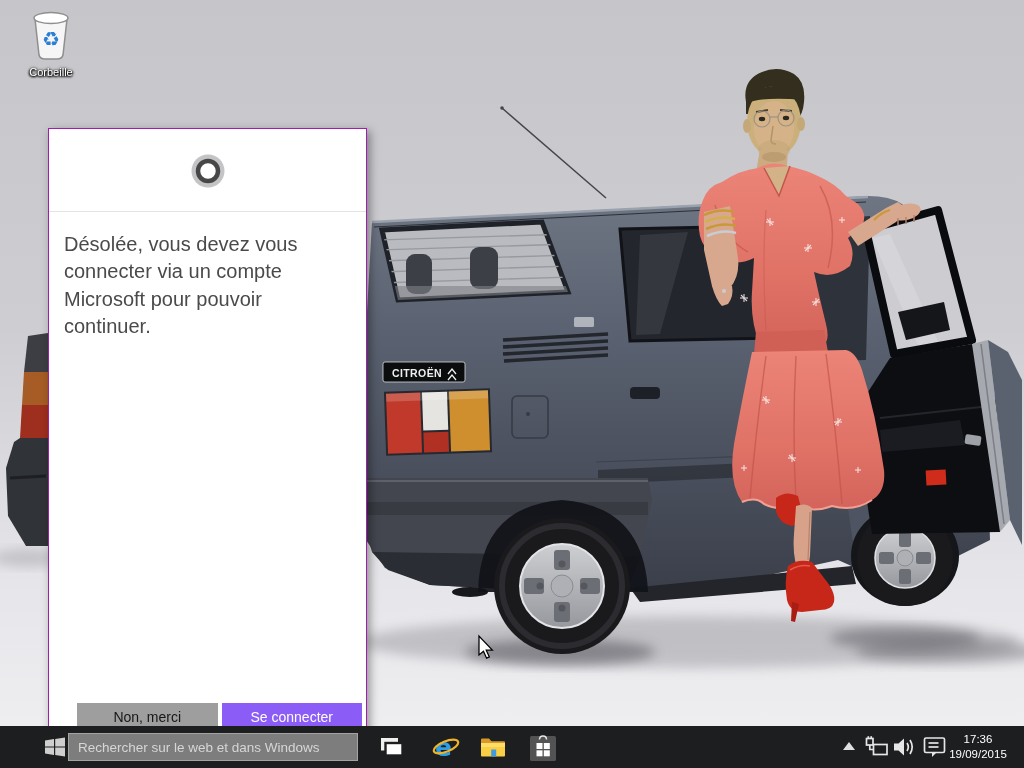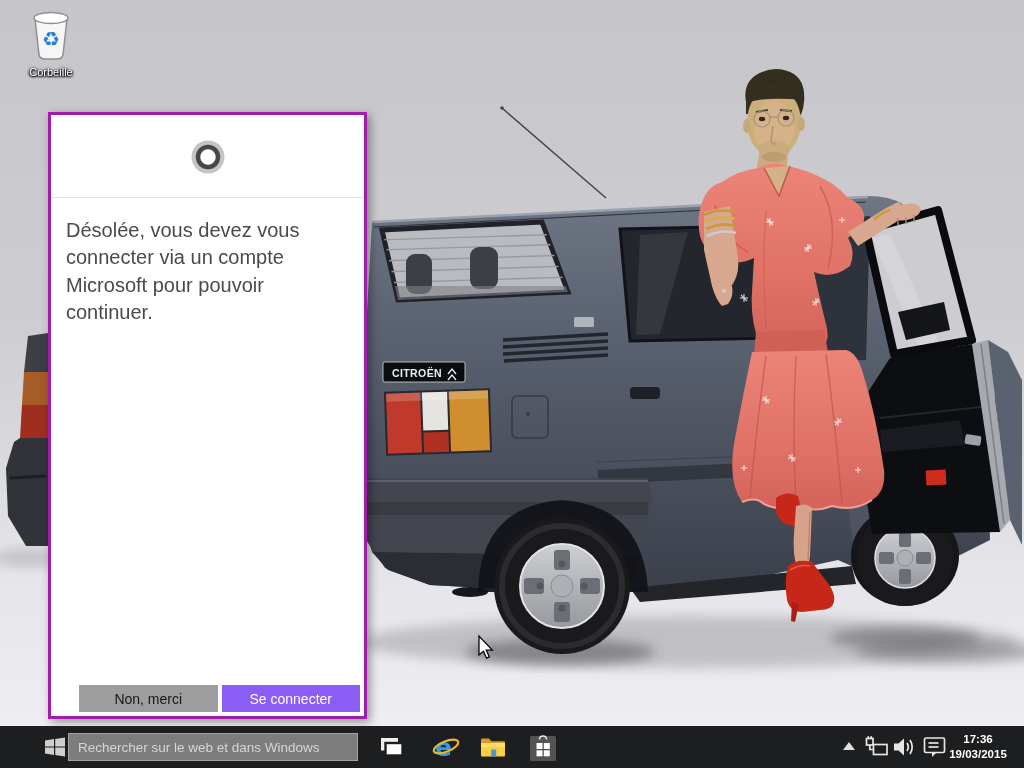--- a/index.html
+++ b/index.html
@@ -7,39 +7,39 @@
   #screen{position:relative;width:1024px;height:768px;overflow:hidden;
           font-family:"Liberation Sans",sans-serif;background:#cdccd1;}
   
   #wall{position:absolute;left:0;top:0;width:1024px;height:726px;display:block;}
   
   .desk-icon{position:absolute;left:12px;top:6px;width:78px;text-align:center;cursor:default;}
   .desk-icon .glyph{display:block;margin:0 auto;}
   .desk-icon .lbl{margin-top:6px;font-size:11px;color:#fff;
     text-shadow:1px 1px 2px #000,0 0 3px #000,-1px 1px 2px #000;}
   
-  #cortana{position:absolute;left:48px;top:112px;width:319px;height:607px;
-    background:#fff;border:3px solid #a21caf;box-shadow:3px 3px 9px rgba(0,0,0,.38);}
+  #cortana{position:absolute;left:48px;top:128px;width:319px;height:607px;
+    background:#fff;border:1px solid #a21caf;box-shadow:3px 3px 9px rgba(0,0,0,.38);}
   #cortana .hdr{height:83px;border-bottom:1px solid #e3e3e3;position:relative;}
   #cortana .hdr svg{position:absolute;left:50%;top:22px;transform:translateX(-50%);}
   #cortana .body{padding:19px 16px 0 15px;}
   #cortana .body p{margin:0;width:243px;font-size:20px;line-height:1.37;color:#4a4a4a;}
   #cortana .btnrow{position:absolute;left:4px;right:4px;bottom:4px;display:flex;gap:4px;margin-left:24px;}
   #cortana button{flex:1;height:27px;border:none;font-family:inherit;font-size:14px;cursor:pointer;}
   #cortana .btn-no{background:#9e9e9e;color:#171717;}
   #cortana .btn-yes{background:#8b5cf6;color:#fff;}
   
   #taskbar{position:absolute;left:0;top:726px;width:1024px;height:42px;background:#1d1e20;}
   #taskbar .abs{position:absolute;}
   #search{position:absolute;left:68px;top:7px;width:290px;height:28px;background:#7d7d7d;
     border:1px solid #a3a3a3;color:#ececec;font-size:13.5px;padding:0 9px;
     font-family:"Liberation Sans",sans-serif;outline:none;}
   #search::placeholder{color:#d6d6d6;opacity:1;}
   #clock{position:absolute;right:8px;top:6px;width:76px;text-align:center;color:#fff;
-    font-size:11.5px;line-height:15px;font-weight:bold;}
+    font-size:11.5px;line-height:15px;}
 </style>
 </head>
 <body>
 
 <div id="screen">
 
 <svg id="wall" viewBox="0 0 1024 726">
   <defs>
     <linearGradient id="bg" x1="0" y1="0" x2="0" y2="1">
       <stop offset="0" stop-color="#c6c5ca"></stop>
@@ -424,17 +424,17 @@
 
   <svg class="abs" style="left:922px;top:9px;" width="26" height="25" viewBox="0 0 26 25">
     <rect x="2.5" y="3" width="20" height="14.5" rx="1.5" fill="none" stroke="#e6e6e6" stroke-width="1.7"></rect>
     <line x1="6.5" y1="8" x2="16.5" y2="8" stroke="#e6e6e6" stroke-width="1.7"></line>
     <line x1="6.5" y1="12" x2="16.5" y2="12" stroke="#e6e6e6" stroke-width="1.7"></line>
     <polygon points="10,17.5 10,22 14.5,17.5" fill="#e6e6e6"></polygon>
   </svg>
 
   <div id="clock">
     <div>17:36</div>
-    <div>19/03/2015</div>
+    <div>19/09/2015</div>
   </div>
 </div>
 
 </div>
 
 </body></html>

